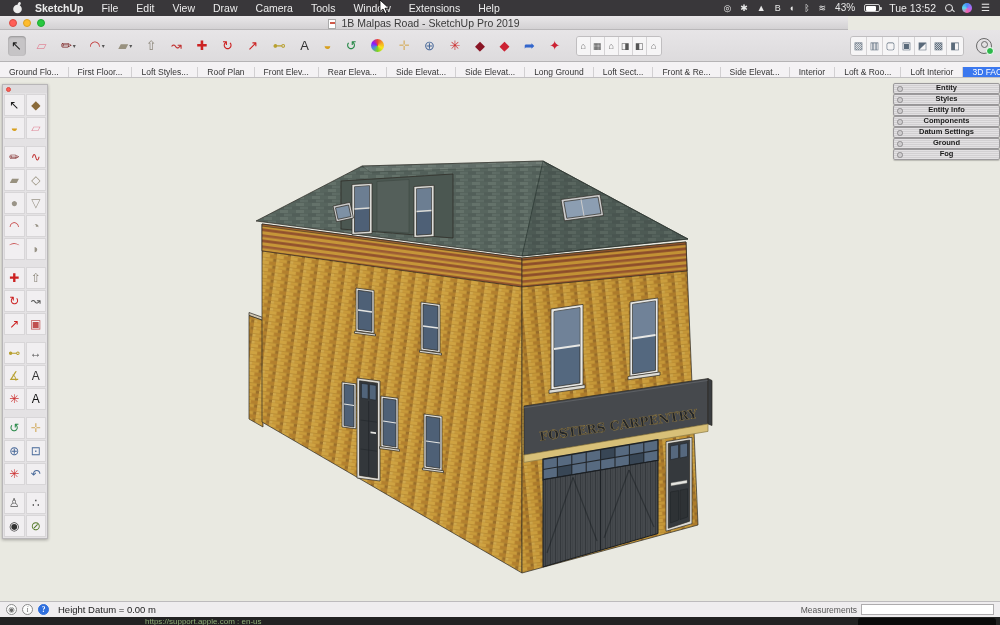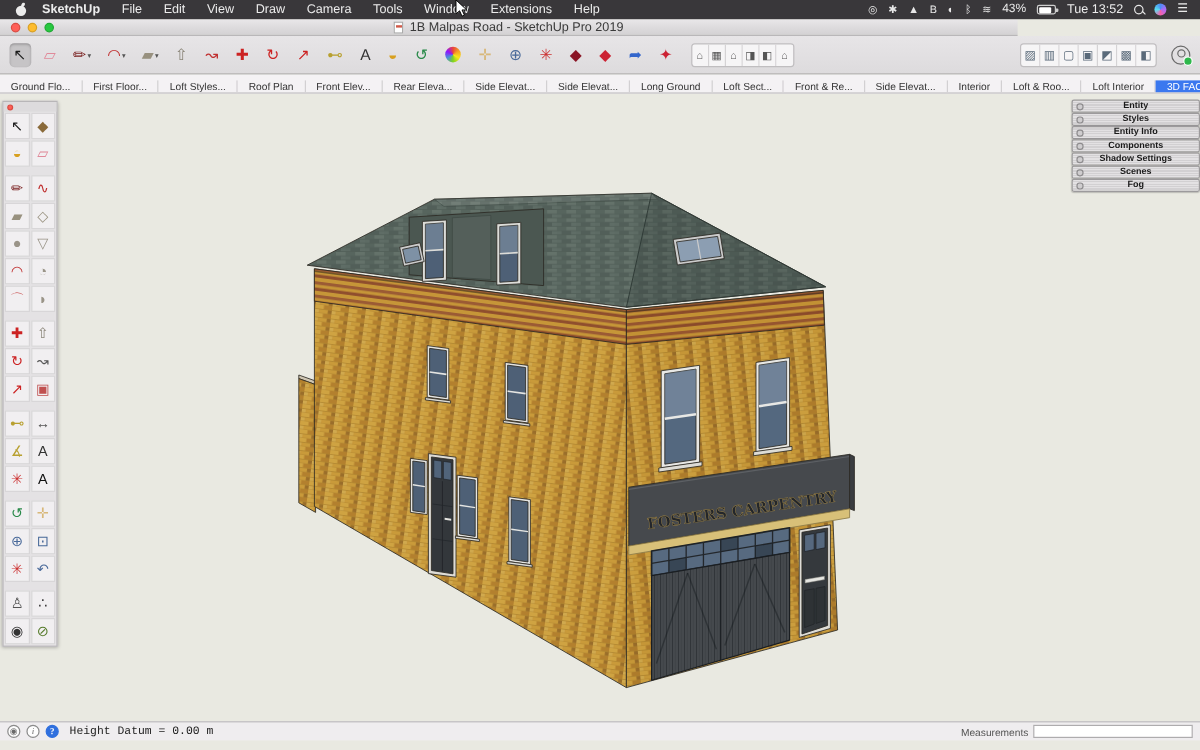--- a/index.html
+++ b/index.html
@@ -97,21 +97,21 @@
   .tray-label { font-size:7.5px; font-weight:bold; color:#1a1a1a; line-height:10px; }
 
   
   #statusbar { position:absolute; top:601px; left:0; width:1000px; height:16px;
     background:#efedef; border-top:1px solid #bdbbbd; display:flex; align-items:center;
     padding:0 6px; z-index:26; }
   .sicon { width:11px; height:11px; border-radius:50%; border:1px solid #8a8a8a; color:#6a6a6a;
     font-size:7.5px; display:flex; align-items:center; justify-content:center; margin-right:5px;
     background:#fdfdfd; font-family:"Liberation Serif", serif; }
   .sicon.help { background:#2f6fde; border-color:#2f6fde; color:#fff; font-weight:bold; }
-  #status-text { font-size:9.5px; color:#222; margin-left:4px;font-family:Liberation Mono, monospace; }
+  #status-text { font-size:9.5px; color:#222; margin-left:4px; }
   #meas-wrap { margin-left:auto; display:flex; align-items:center; }
   #meas-label { font-size:8.5px; color:#555; margin-right:4px;margin-left:38px; }
   #meas-input { width:133px; height:11px; border:1px solid #aeacae; background:#fff; font-size:9px; padding:0 3px; }
 
   
   #bottomstrip { position:absolute; top:617px; left:0; width:1000px; height:8px; background:#222222;
     overflow:hidden; z-index:25; }
   #bg-url { position:absolute; left:145px; top:0px; font-size:8px; color:#8fae78; }
   #bg-pill { position:absolute; right:4px; top:1px; width:138px; height:8px; background:#0a0a0a; border-radius:3px 3px 0 0; }
 
@@ -643,41 +643,45 @@
       <div class="tray-bar" data-name="tray-panel-entity-info">
       <span class="tray-dot" data-name="panel-collapse-icon"></span>
       <span class="tray-label" data-name="panel-title">Entity Info</span>
     </div>
       <div class="tray-bar" data-name="tray-panel-components">
       <span class="tray-dot" data-name="panel-collapse-icon"></span>
       <span class="tray-label" data-name="panel-title">Components</span>
     </div>
       <div class="tray-bar" data-name="tray-panel-shadow-settings">
       <span class="tray-dot" data-name="panel-collapse-icon"></span>
-      <span class="tray-label" data-name="panel-title">Shadow Settings</span>
+      <span class="tray-label" data-name="panel-title">Datum Settings</span>
     </div>
       <div class="tray-bar" data-name="tray-panel-scenes">
       <span class="tray-dot" data-name="panel-collapse-icon"></span>
-      <span class="tray-label" data-name="panel-title">Scenes</span>
+      <span class="tray-label" data-name="panel-title">Ground</span>
     </div>
       <div class="tray-bar" data-name="tray-panel-fog">
       <span class="tray-dot" data-name="panel-collapse-icon"></span>
       <span class="tray-label" data-name="panel-title">Fog</span>
     </div>
     </div>
 
   <div id="statusbar" data-name="status-bar">
     <span class="sicon" data-name="geolocation-icon">◉</span>
     <span class="sicon" data-name="info-icon" style="font-style:italic;">i</span>
     <span class="sicon help" data-name="help-icon">?</span>
     <span id="status-text" data-name="status-hint-text">Height Datum = 0.00 m</span>
     <div id="meas-wrap">
       <span id="meas-label" data-name="measurements-label">Measurements</span>
       <input id="meas-input" data-name="measurements-input" value="" style="">
     </div>
   </div>
 
+  <div id="bottomstrip" data-name="background-window-strip">
+    <span id="bg-url" data-name="background-url-text">https://support.apple.com : en-us</span>
+    <span id="bg-pill" data-name="background-window-corner"></span>
+  </div>
 
   <svg id="cursor" width="12" height="15" data-name="mouse-cursor">
     <polygon points="1,0 1,11.5 4,9 6,13.5 8,12.5 6,8.3 10,8.3" fill="#fff" stroke="#000" stroke-width="0.8"></polygon>
   </svg>
 
 </div>
 
 </body></html>

